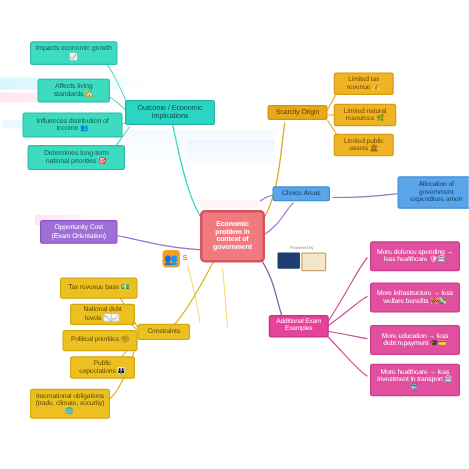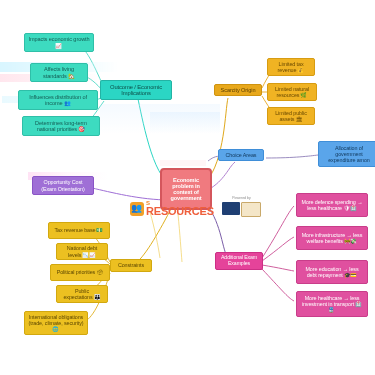--- a/index.html
+++ b/index.html
@@ -209,21 +209,20 @@
   </div>
 
   <div class="node n-pink" style="left:296px;top:291px;width:72px;height:26px;font-size:5.4px;display:flex;align-items:center;justify-content:center;">
     <span class="lbl">More healthcare → less investment in transport 🏥🚆</span>
   </div>
 
   <div id="logo" style="left:130px;top:200px;">
     <div class="mark">👥</div>
     <div>
       <span class="wordmark w1">S</span>
-      <span class="wordmark w2">RESOURCES</span>
     </div>
   </div>
 
   <div id="powered" style="left:222px;top:197px;">
     <span class="plabel">Powered by</span>
     <span class="prow">
       <span class="chip c1"></span>
       <span class="chip c2"></span>
     </span>
   </div>

